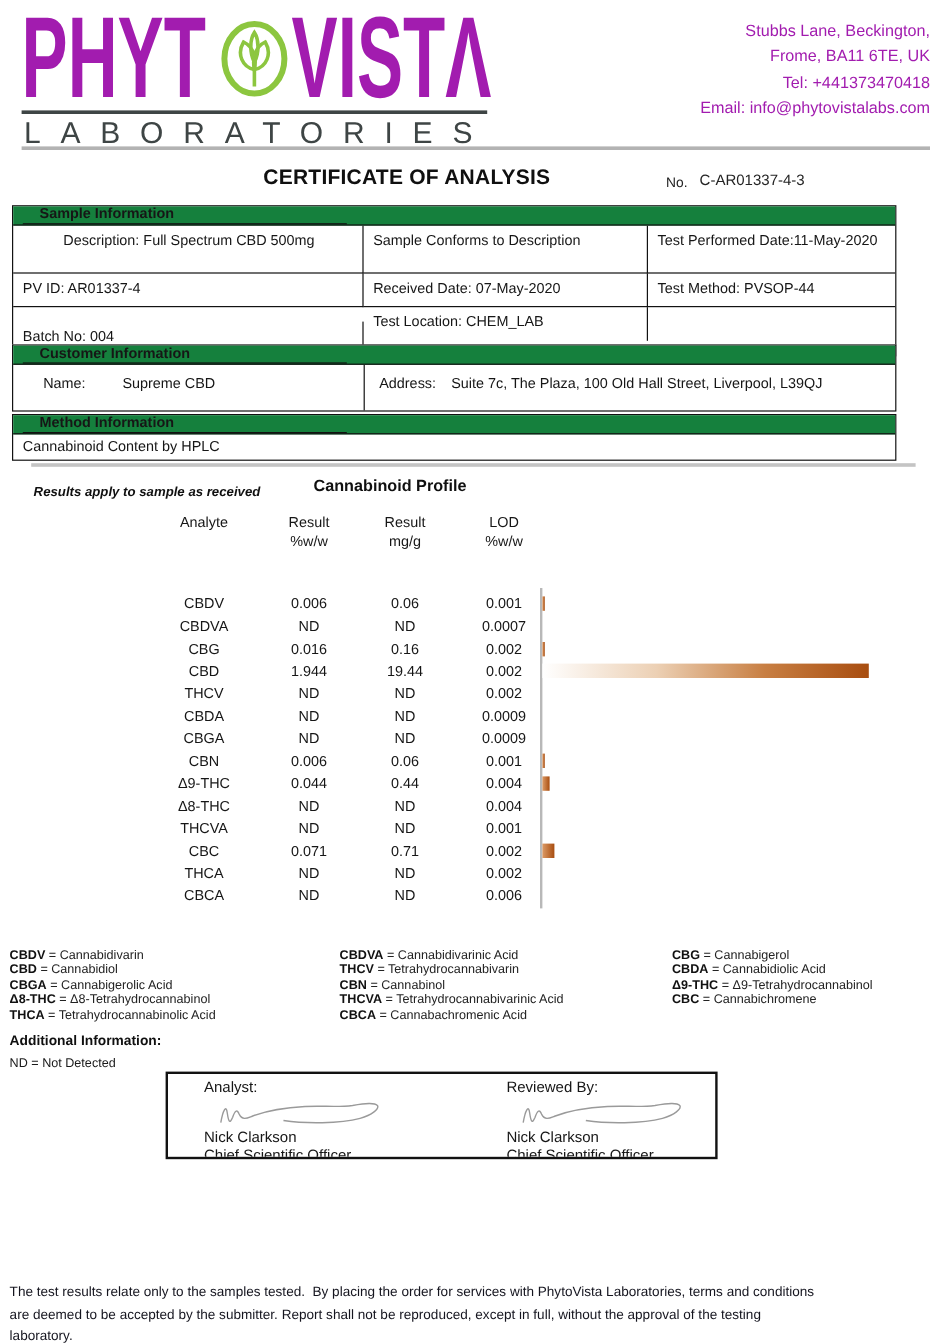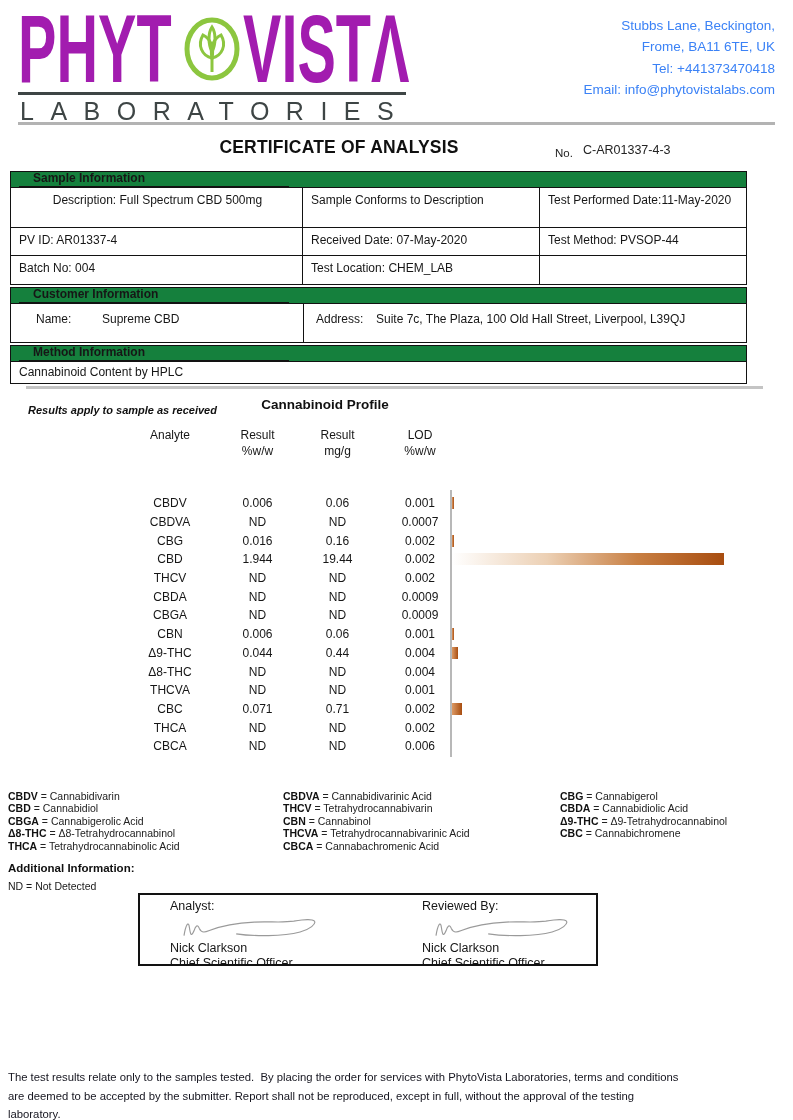--- a/index.html
+++ b/index.html
@@ -11,21 +11,21 @@
   
   .logo { position:absolute; left:18px; top:8px; }
   .logo-row { display:flex; align-items:center; height:82px; color:#a21caf; }
   .logo-word { font-weight:bold; font-size:96px; line-height:80px; white-space:nowrap; overflow:visible; }
   .logo-word > span { display:inline-block; transform:scaleX(0.60); transform-origin:left center; letter-spacing:0px; }
   .lw1 { width:163px; }
   .lw2 { width:170px; }
   .logo-o { width:60px; height:66px; margin:0 1px; flex:0 0 auto; }
   .logo-rule { position:absolute; left:18px; top:92px; width:388px; height:2.5px; background:#3E4545; }
   .logo-sub { position:absolute; left:20px; top:97px; font-size:25px; color:#3E4545; letter-spacing:16.5px; white-space:nowrap; }
-  .addr { position:absolute; right:18px; top:15px; text-align:right; font-size:13.5px; line-height:21.4px; color:#3b82f6; }
+  .addr { position:absolute; right:18px; top:15px; text-align:right; font-size:13.5px; line-height:21.4px; color:#a21caf; }
   .header-rule { position:absolute; left:18px; top:122px; width:757px; height:3px; background:#b3b3b3; }
   
   .coa-title { position:absolute; left:0; top:137px; width:678px; text-align:center; font-weight:bold; font-size:17.5px; letter-spacing:0.2px; color:#101010; }
   .coa-no-label { position:absolute; left:555px; top:147px; font-size:11.5px; color:#242424; }
   .coa-no-value { position:absolute; left:583px; top:143px; font-size:12.5px; color:#242424; }
   
   .section-box { position:absolute; left:10px; width:737px; border:1.6px solid #121212; background:#fff; }
   .band { position:relative; background:#15803d; height:16px; border-bottom:1.6px solid #121212; }
   .band-title { position:absolute; left:8px; bottom:0px; width:270px; padding-left:14px; border-bottom:1.5px solid #121212; font-weight:bold; font-size:12px; line-height:15px; }
   .si-grid { display:grid; grid-template-columns:292px 237px 1fr; }
@@ -101,21 +101,21 @@
     <div class="band">
       <span class="band-title">Sample Information</span>
     </div>
     <div class="si-grid" id="sample-grid">
         <div class="si-cell" style="height: 40px; text-align: center;">Description: Full Spectrum CBD 500mg</div>
         <div class="si-cell" style="height: 40px;">Sample Conforms to Description</div>
         <div class="si-cell last-col" style="height: 40px;">Test Performed Date:11-May-2020</div>
         <div class="si-cell" style="height: 28px;">PV ID: AR01337-4</div>
         <div class="si-cell" style="height: 28px;">Received Date: 07-May-2020</div>
         <div class="si-cell last-col" style="height: 28px;">Test Method: PVSOP-44</div>
-        <div class="si-cell last-row" style="height: 28px;">Batch No: 004</div>
+        <div class="si-cell last-row" style="height: 28px; margin-top: 12px;">Batch No: 004</div>
         <div class="si-cell last-row" style="height: 28px;">Test Location: CHEM_LAB</div>
       </div>
   </div>
 
   <div class="section-box" style="top:287px;">
     <div class="band">
       <span class="band-title">Customer Information</span>
     </div>
     <div class="cust-row">
       <div class="cust-name-cell">

